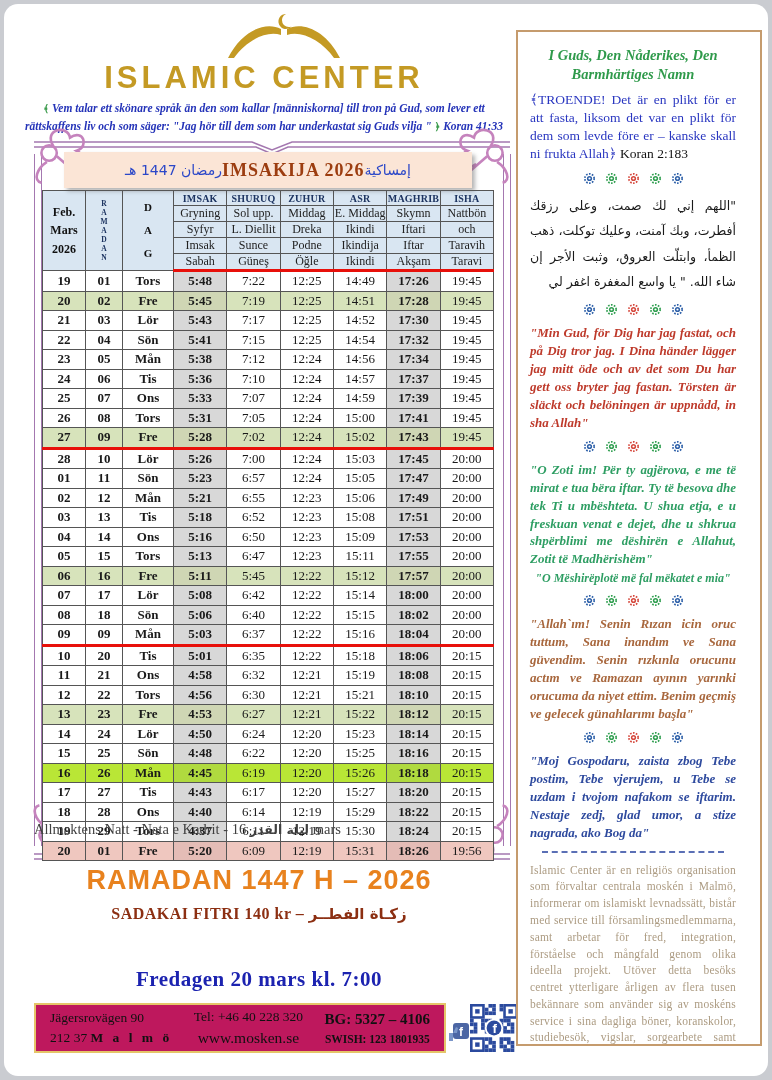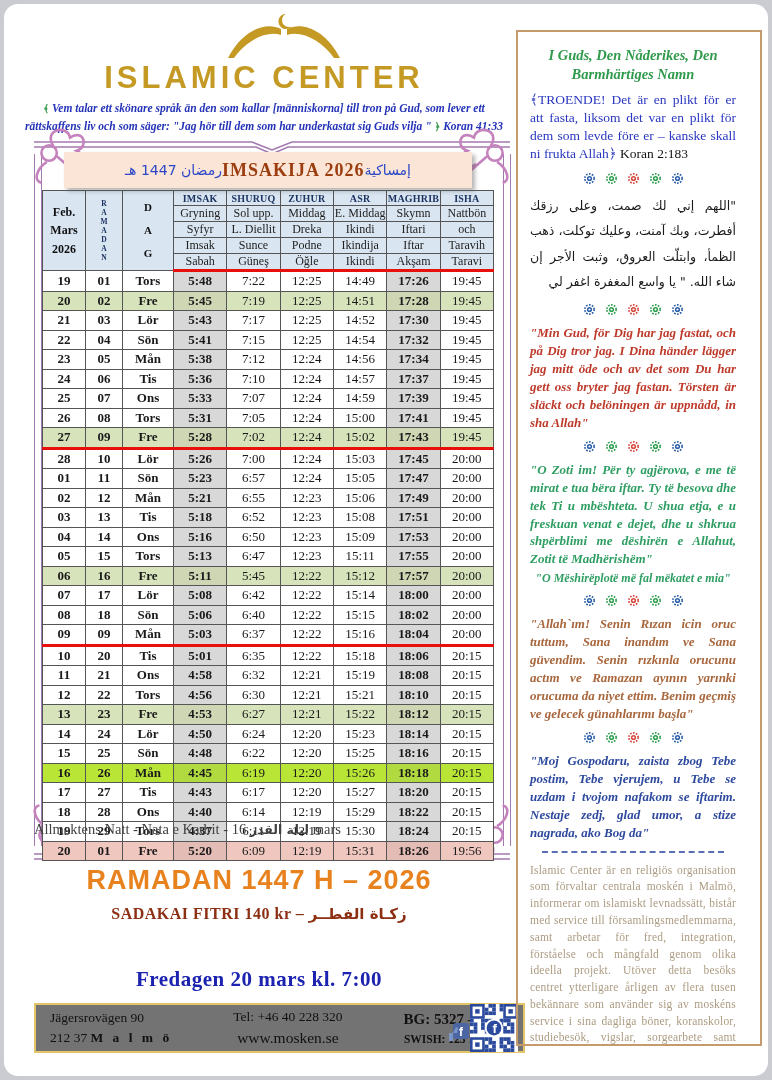--- a/index.html
+++ b/index.html
@@ -64,23 +64,23 @@
   .sadaka{left:30px;top:901px;width:450px;text-align:center;color:#8C2F12;
           font-weight:bold;font-size:16px;letter-spacing:.5px;}
   .sadaka .ar{font-family:"DejaVu Sans",sans-serif;font-size:15px;}
   .eid-line{left:30px;top:932px;width:450px;text-align:center;color:#1C23B0;
             font-weight:bold;font-size:21px;}
   .eid-line .ar{font-family:"DejaVu Sans",sans-serif;font-size:17px;}
   .eid-time{left:30px;top:963px;width:450px;text-align:center;color:#1C23B0;
             font-weight:bold;font-size:21px;letter-spacing:.5px;}
 
   
-  .footer-box{left:30px;top:999px;width:491px;height:50px;border:2px solid #E5C569;
+  .footer-box{left:30px;top:999px;width:412px;height:50px;border:2px solid #E5C569;
               display:flex;align-items:center;justify-content:space-between;
-              padding:0 14px;box-sizing:border-box;background:#737373;}
+              padding:0 14px;box-sizing:border-box;background:#be185d;}
   .footer-box .col{line-height:1.45;font-size:13.5px;color:#111;}
   .spaced{font-weight:bold;letter-spacing:3px;}
   .f-web{font-size:15.5px;}
   .f-bg{font-weight:bold;font-size:15px;}
   .f-swish{font-weight:bold;font-size:11.5px;}
 
   
   .sidebar{left:512px;top:26px;width:246px;height:1016px;border:2px solid #C59B6D;
            box-sizing:border-box;padding:14px 24px 8px 12px;display:flex;
            flex-direction:column;gap:7px;overflow:hidden;}

